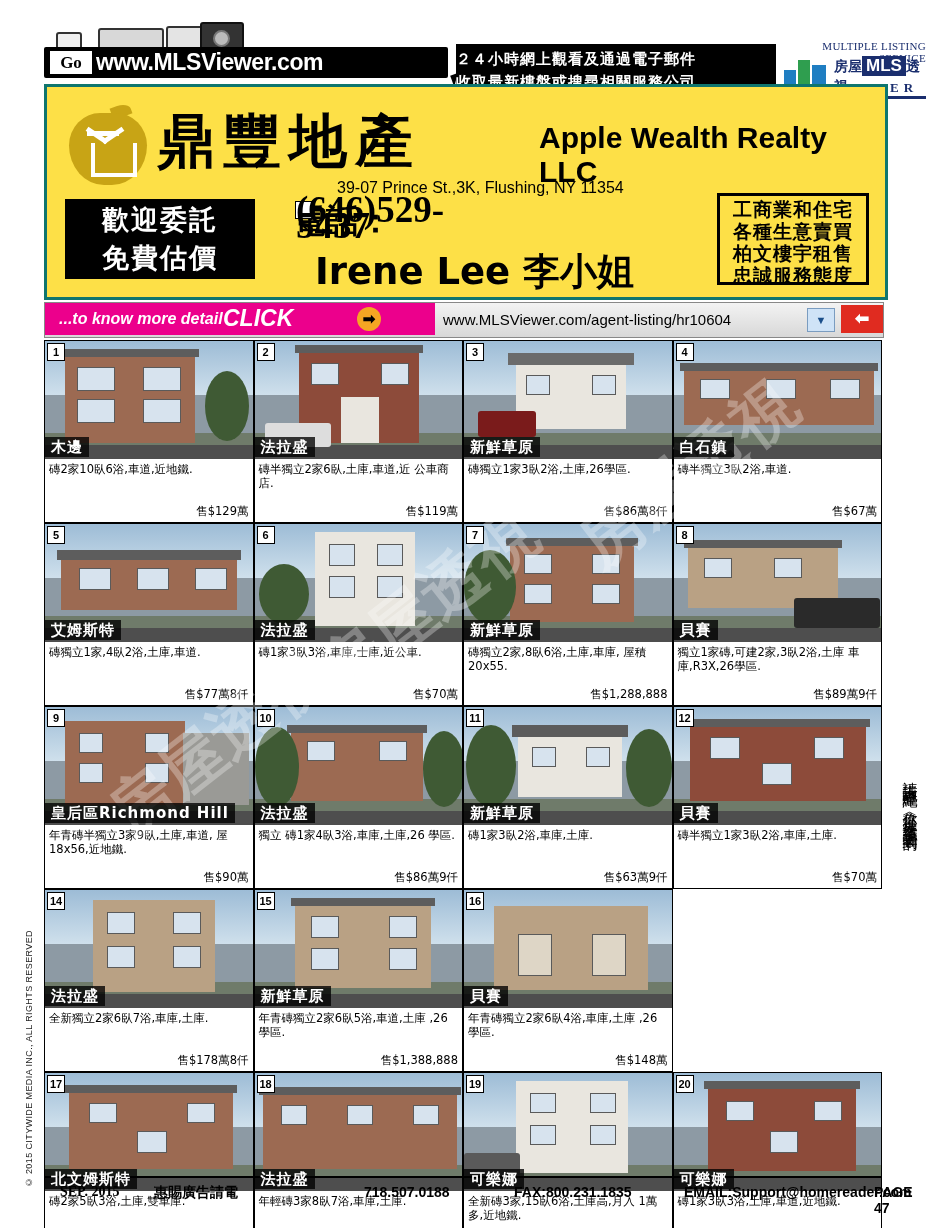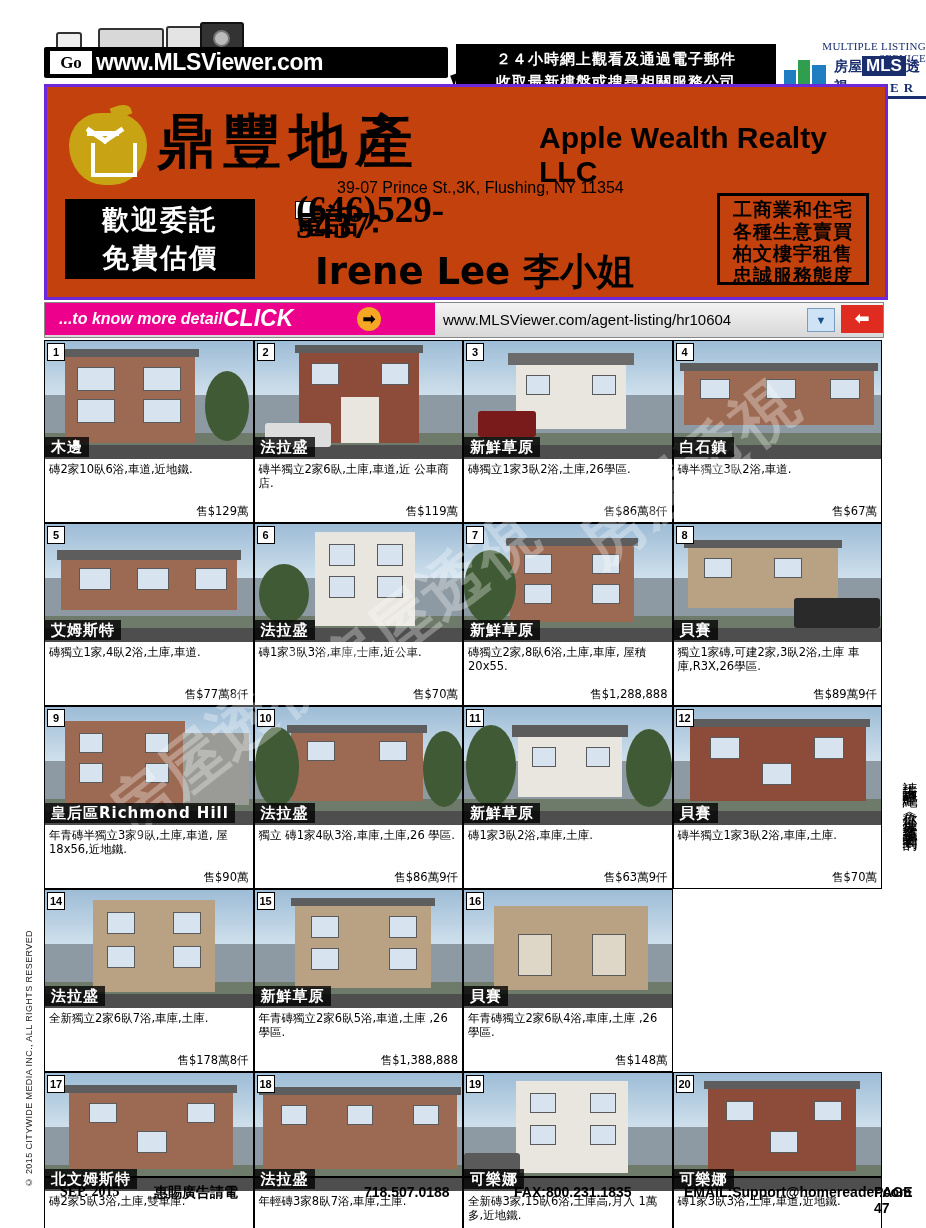--- a/index.html
+++ b/index.html
@@ -35,41 +35,41 @@
   .phone1{left:6px;top:10px;width:22px;height:34px;background:#efefef;border:2px solid #333;border-radius:3px;}
   .tablet{left:116px;top:4px;width:34px;height:40px;background:#e4e4e4;border:2px solid #333;border-radius:3px;}
   .camera{left:150px;top:0px;width:40px;height:26px;background:#333;border:2px solid #111;border-radius:3px;}
   .camera:before{content:"";position:absolute;left:11px;top:6px;width:13px;height:13px;border-radius:50%;background:#bbb;border:2px solid #777;}
 
   .cursor{position:absolute;left:408px;top:52px;width:0;height:0;
     border-left:8px solid #000;border-bottom:12px solid transparent;transform:rotate(-20deg);}
 
   .cn-banner{
     position:absolute;left:412px;top:22px;width:320px;height:56px;background:#000;color:#fff;
-    text-align:center;font-family:"DejaVu Sans", sans-serif;
+    text-align:left;font-family:"DejaVu Sans", sans-serif;
   }
   .cn-banner .l1{font-size:15px;font-weight:bold;margin-top:6px;letter-spacing:1px;}
   .cn-banner .l2{font-size:15px;font-weight:bold;margin-top:4px;letter-spacing:1px;}
 
   .mls-logo{position:absolute;left:740px;top:18px;width:142px;height:62px;}
   .mls-top{font-family:"Liberation Serif", serif;font-size:11px;letter-spacing:.3px;color:#1a2e6e;text-align:right;}
   .mls-bld{position:absolute;left:0;top:16px;width:46px;height:34px;}
   .mls-bld span{position:absolute;bottom:0;background:#1f7ec2;}
   .b1{left:0;width:12px;height:20px;}
   .b2{left:14px;width:12px;height:30px;background:#2f9e4f !important;}
   .b3{left:28px;width:14px;height:25px;background:#1f7ec2;}
   .mls-txt{position:absolute;left:50px;top:16px;font-size:17px;font-weight:bold;}
   .mls-txt .cn{color:#1a2e6e;font-size:14px;}
   .mls-box{display:inline-block;background:#1a2e6e;color:#fff;padding:0 4px;}
   .viewer{position:absolute;left:50px;top:40px;font-family:"Liberation Serif", serif;
     font-size:13px;letter-spacing:5px;color:#1a2e6e;font-weight:bold;}
   .mls-underline{position:absolute;left:0;top:56px;width:142px;height:3px;background:#1a2e6e;}
 
   
-  .agentbox{position:absolute;left:44px;top:84px;width:838px;height:210px;border:3px solid #6d28d9;background:#c2410c;}
+  .agentbox{position:absolute;left:44px;top:84px;width:838px;height:210px;border:3px solid #0f766e;background:#fde047;}
   .applelogo{position:absolute;left:18px;top:16px;width:86px;height:84px;}
   .apple-shape{position:absolute;left:4px;top:10px;width:78px;height:72px;background:#c8a415;border-radius:40% 40% 45% 45%/45% 45% 55% 55%;}
   .apple-leaf{position:absolute;left:46px;top:2px;width:20px;height:12px;background:#c8a415;border-radius:0 60% 0 60%;transform:rotate(-20deg);}
   .apple-house{position:absolute;left:22px;top:30px;width:38px;height:30px;border:4px solid #fff;border-top:0;}
   .apple-roof{position:absolute;left:18px;top:18px;width:32px;height:16px;border-top:5px solid #fff;transform:rotate(0deg);}
   .apple-roof:before{content:"";position:absolute;left:-2px;top:-3px;width:24px;height:5px;background:#fff;transform:rotate(34deg);}
   .apple-roof:after{content:"";position:absolute;left:14px;top:-3px;width:24px;height:5px;background:#fff;transform:rotate(-34deg);}
 
   .cn-name{position:absolute;left:110px;top:16px;font-family:"DejaVu Sans", sans-serif;
     font-size:58px;font-weight:bold;letter-spacing:8px;color:#000;}

